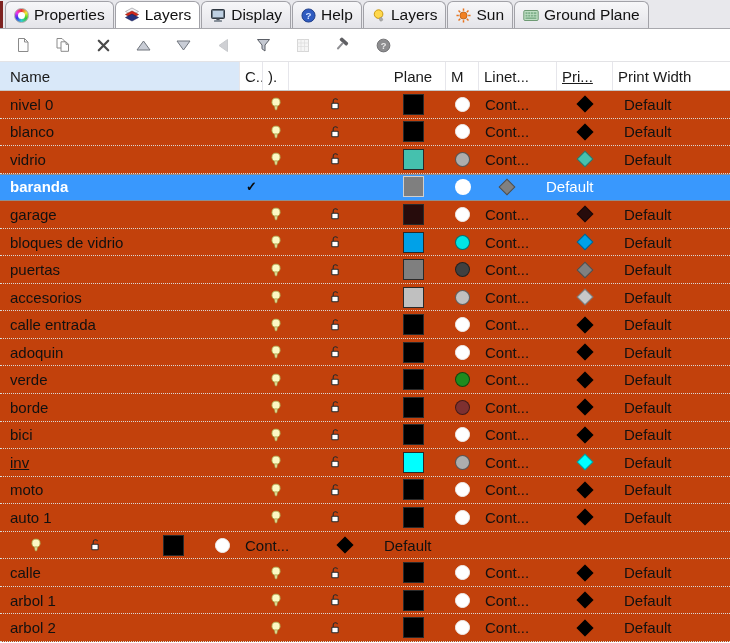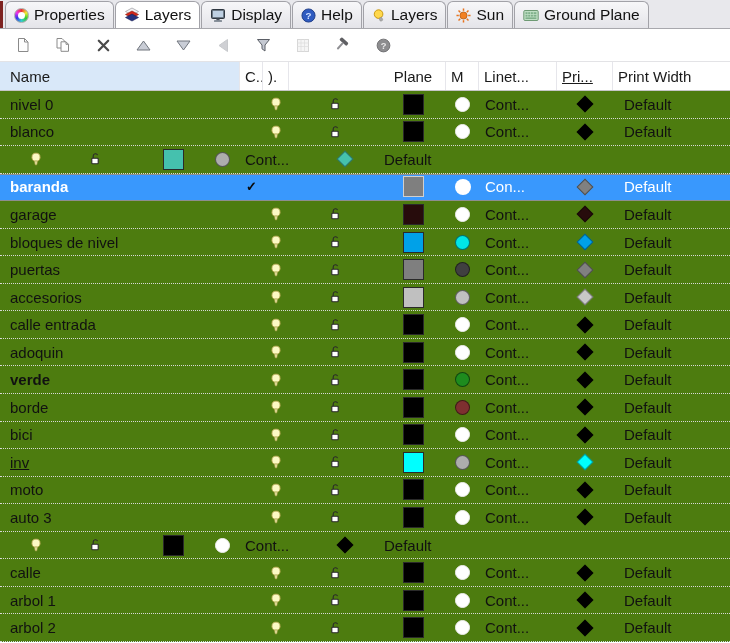--- a/index.html
+++ b/index.html
@@ -37,21 +37,21 @@
   .grid-header{height:29px;display:flex;align-items:stretch;border-bottom:1px solid #C6C6C6;
     font-size:15px;color:#1A1A1A;box-sizing:border-box;background:#FFF;}
   .hcell{display:flex;align-items:center;box-sizing:border-box;border-right:1px solid #E6E6EB;
     padding-left:5px;white-space:nowrap;overflow:hidden;}
   .hcell.center{justify-content:center;padding-left:0;}
   .hcell.name{background:#D9E8F9;padding-left:10px;}
   .hcell:last-child{border-right:none;}
   
   .rows{display:flex;flex-direction:column;height:551px;}
   .row{flex:1;display:flex;align-items:center;font-size:15px;color:#111;
-    border-bottom:1px dotted #D8D8D8;box-sizing:border-box;background:#4d7c0f;}
+    border-bottom:1px dotted #D8D8D8;box-sizing:border-box;background:#c2410c;}
   .row.selected{background:#3998FD;color:#FFF;
     border-bottom:1px solid #8E8E8E;box-shadow:inset 0 1px 0 #8E8E8E;}
   .row.selected .cell-name{font-weight:bold;}
   .cell{display:flex;align-items:center;box-sizing:border-box;height:100%;overflow:hidden;white-space:nowrap;}
   .cell.center{justify-content:center;}
   .cell-name{padding-left:10px;}
   .cell-linetype{padding-left:6px;}
   .cell-width{padding-left:11px;}
   .swatch{width:21px;height:21px;box-sizing:border-box;border:1px solid #2A2A2A;}
   .row.selected .swatch{border-color:#CFCFCF;}
@@ -306,20 +306,21 @@
       <div class="cell center" style="width: 33px;">
         <span class="mat faint" style="background: rgb(255, 255, 255);"></span>
       </div>
       <div class="cell cell-linetype" style="width: 78px;">Cont...</div>
       <div class="cell center" style="width: 56px;">
         <span class="diamond" style="background: rgb(0, 0, 0);"></span>
       </div>
       <div class="cell cell-width" style="width: 117px;">Default</div>
     </div>
     <div class="row">
+      <div class="cell cell-name" style="width: 240px;">vidrio</div>
       <div class="cell center" style="width: 23px;"></div>
       <div class="cell center" style="width: 26px;">
         <span class="icon-wrap">
           <svg width="12" height="14" viewBox="0 0 12 14">
             <circle cx="6" cy="5.2" r="4.1" fill="#FCF9C4" stroke="#ABA348" stroke-width=".9"></circle>
             <path d="M4.6 9 h2.8 l-.4 3 a1 1 0 0 1 -2 0 Z" fill="#E9E5A8" stroke="#ABA348" stroke-width=".7"></path>
           </svg>
         </span>
       </div>
       <div class="cell center" style="width: 92px;">
@@ -348,21 +349,20 @@
         <span class="check">✓</span>
       </div>
       <div class="cell center" style="width: 26px;"></div>
       <div class="cell center" style="width: 92px;"></div>
       <div class="cell center" style="width: 65px;">
         <span class="swatch" style="background: rgb(127, 127, 127);"></span>
       </div>
       <div class="cell center" style="width: 33px;">
         <span class="mat" style="background: rgb(255, 255, 255);"></span>
       </div>
-      <div class="cell cell-linetype" style="width: 78px;">Con...</div>
       <div class="cell center" style="width: 56px;">
         <span class="diamond" style="background: rgb(128, 128, 128);"></span>
       </div>
       <div class="cell cell-width" style="width: 117px;">Default</div>
     </div>
     <div class="row">
       <div class="cell cell-name" style="width: 240px;">garage</div>
       <div class="cell center" style="width: 23px;"></div>
       <div class="cell center" style="width: 26px;">
         <span class="icon-wrap">
@@ -386,21 +386,21 @@
       <div class="cell center" style="width: 33px;">
         <span class="mat faint" style="background: rgb(255, 255, 255);"></span>
       </div>
       <div class="cell cell-linetype" style="width: 78px;">Cont...</div>
       <div class="cell center" style="width: 56px;">
         <span class="diamond" style="background: rgb(39, 12, 12);"></span>
       </div>
       <div class="cell cell-width" style="width: 117px;">Default</div>
     </div>
     <div class="row">
-      <div class="cell cell-name" style="width: 240px;">bloques de nivel</div>
+      <div class="cell cell-name" style="width: 240px;">bloques de vidrio</div>
       <div class="cell center" style="width: 23px;"></div>
       <div class="cell center" style="width: 26px;">
         <span class="icon-wrap">
           <svg width="12" height="14" viewBox="0 0 12 14">
             <circle cx="6" cy="5.2" r="4.1" fill="#FCF9C4" stroke="#ABA348" stroke-width=".9"></circle>
             <path d="M4.6 9 h2.8 l-.4 3 a1 1 0 0 1 -2 0 Z" fill="#E9E5A8" stroke="#ABA348" stroke-width=".7"></path>
           </svg>
         </span>
       </div>
       <div class="cell center" style="width: 92px;">
@@ -541,21 +541,21 @@
       <div class="cell center" style="width: 33px;">
         <span class="mat faint" style="background: rgb(255, 255, 255);"></span>
       </div>
       <div class="cell cell-linetype" style="width: 78px;">Cont...</div>
       <div class="cell center" style="width: 56px;">
         <span class="diamond" style="background: rgb(0, 0, 0);"></span>
       </div>
       <div class="cell cell-width" style="width: 117px;">Default</div>
     </div>
     <div class="row">
-      <div class="cell cell-name" style="width: 240px; font-weight: bold;">verde</div>
+      <div class="cell cell-name" style="width: 240px;">verde</div>
       <div class="cell center" style="width: 23px;"></div>
       <div class="cell center" style="width: 26px;">
         <span class="icon-wrap">
           <svg width="12" height="14" viewBox="0 0 12 14">
             <circle cx="6" cy="5.2" r="4.1" fill="#FCF9C4" stroke="#ABA348" stroke-width=".9"></circle>
             <path d="M4.6 9 h2.8 l-.4 3 a1 1 0 0 1 -2 0 Z" fill="#E9E5A8" stroke="#ABA348" stroke-width=".7"></path>
           </svg>
         </span>
       </div>
       <div class="cell center" style="width: 92px;">
@@ -696,21 +696,21 @@
       <div class="cell center" style="width: 33px;">
         <span class="mat faint" style="background: rgb(255, 255, 255);"></span>
       </div>
       <div class="cell cell-linetype" style="width: 78px;">Cont...</div>
       <div class="cell center" style="width: 56px;">
         <span class="diamond" style="background: rgb(0, 0, 0);"></span>
       </div>
       <div class="cell cell-width" style="width: 117px;">Default</div>
     </div>
     <div class="row">
-      <div class="cell cell-name" style="width: 240px;">auto 3</div>
+      <div class="cell cell-name" style="width: 240px;">auto 1</div>
       <div class="cell center" style="width: 23px;"></div>
       <div class="cell center" style="width: 26px;">
         <span class="icon-wrap">
           <svg width="12" height="14" viewBox="0 0 12 14">
             <circle cx="6" cy="5.2" r="4.1" fill="#FCF9C4" stroke="#ABA348" stroke-width=".9"></circle>
             <path d="M4.6 9 h2.8 l-.4 3 a1 1 0 0 1 -2 0 Z" fill="#E9E5A8" stroke="#ABA348" stroke-width=".7"></path>
           </svg>
         </span>
       </div>
       <div class="cell center" style="width: 92px;">

